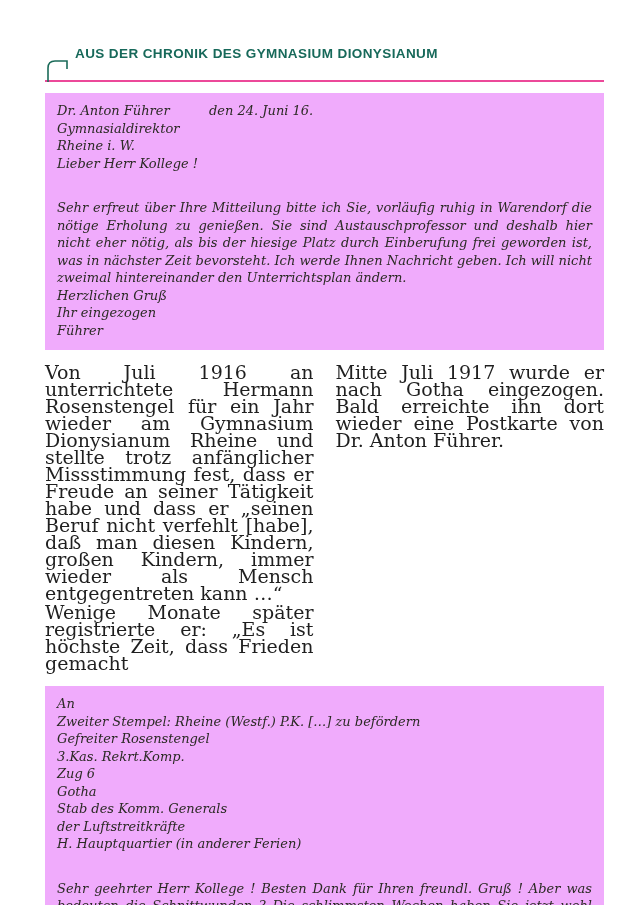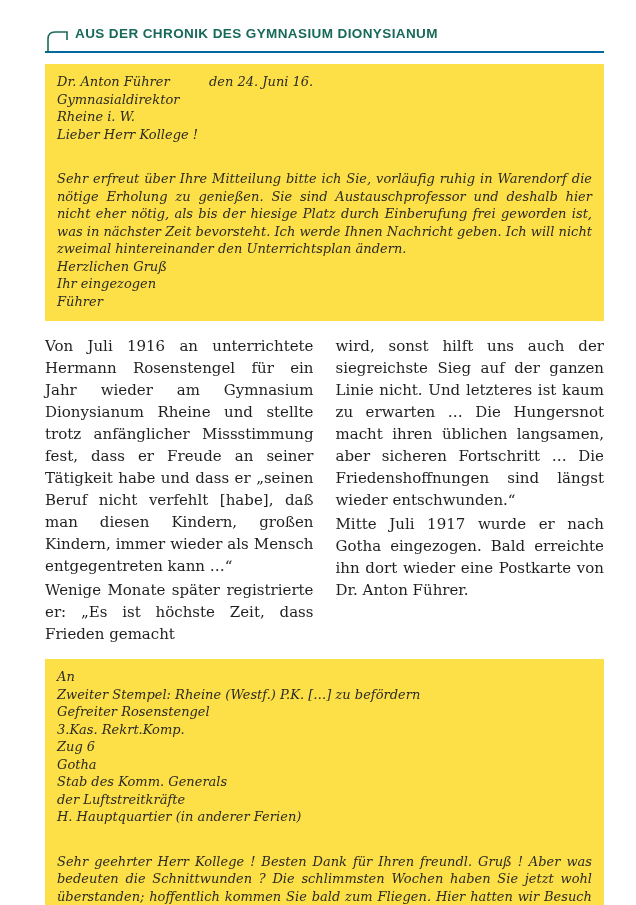--- a/index.html
+++ b/index.html
@@ -12,40 +12,41 @@
   }
   .page {
     box-sizing: border-box;
     width: 636px; height: 905px;
     padding: 26px 32px 0 45px;
   }
 
   
   .header {
     position: relative;
-    border-bottom: 2px solid #0369a1;
-    padding-bottom: 9px;
+    border-bottom: 2px solid #ec4899;
+    padding-bottom: 18px;
+    margin-top: 20px;
   }
   .chapter-title {
     font-family: "Liberation Sans", sans-serif;
     font-weight: bold;
     font-size: 13.5px;
     letter-spacing: 0.4px;
     color: #17695a;
     margin-left: 30px;
     line-height: 16px;
   }
   .tab-icon {
     position: absolute;
     left: 2px; bottom: -2px;
   }
 
   
   .letter-box {
-    background: #fde047;
+    background: #f0abfc;
     font-style: italic;
     font-size: 13px;
     line-height: 17.5px;
     color: #2b2a24;
     padding: 9px 12px 11px 12px;
   }
   .box-1 { margin-top: 11px; }
   .box-2 { margin-top: 14px; }
   .letter-line { white-space: pre-wrap; }
   .letter-row { display: flex; }
@@ -56,22 +57,22 @@
   .letter-par { text-align: justify; margin: 27px 0 0 0; }
 
   
   .columns {
     display: flex;
     gap: 22px;
     margin-top: 14px;
   }
   .col {
     flex: 1 1 0;
-    font-size: 15px;
-    line-height: 22px;
+    font-size: 19px;
+    line-height: 17px;
     text-align: justify;
   }
   .col p { margin: 0; }
   .col p + p { margin-top: 2px; }
 </style>
 </head>
 <body>
 
 <div class="page">
 
@@ -95,21 +96,20 @@
     <div class="letter-line gap-top">Ihr eingezogen</div>
     <div class="letter-line gap-top">Führer</div>
   </div>
 
   <div class="columns">
     <div class="col">
       <p>Von Juli 1916 an unterrichtete Hermann Rosenstengel für ein Jahr wieder am Gymnasium Dionysianum Rheine und stellte trotz anfänglicher Missstimmung fest, dass er Freude an seiner Tätigkeit habe und dass er „seinen Beruf nicht verfehlt [habe], daß man diesen Kindern, großen Kindern, immer wieder als Mensch entgegentreten kann …“</p>
       <p>Wenige Monate später registrierte er: „Es ist höchste Zeit, dass Frieden gemacht</p>
     </div>
     <div class="col">
-      <p>wird, sonst hilft uns auch der siegreichste Sieg auf der ganzen Linie nicht. Und letzteres ist kaum zu erwarten … Die Hungersnot macht ihren üblichen langsamen, aber sicheren Fortschritt … Die Friedenshoffnungen sind längst wieder entschwunden.“</p>
       <p>Mitte Juli 1917 wurde er nach Gotha eingezogen. Bald erreichte ihn dort wieder eine Postkarte von Dr. Anton Führer.</p>
     </div>
   </div>
 
   <div class="letter-box box-2">
     <div class="letter-line gap-top">An</div>
 
     <div class="letter-line">Zweiter Stempel: Rheine (Westf.) P.K. […] zu befördern</div>
     <div class="letter-line">Gefreiter Rosenstengel</div>
     <div class="letter-line">3.Kas. Rekrt.Komp.</div>

